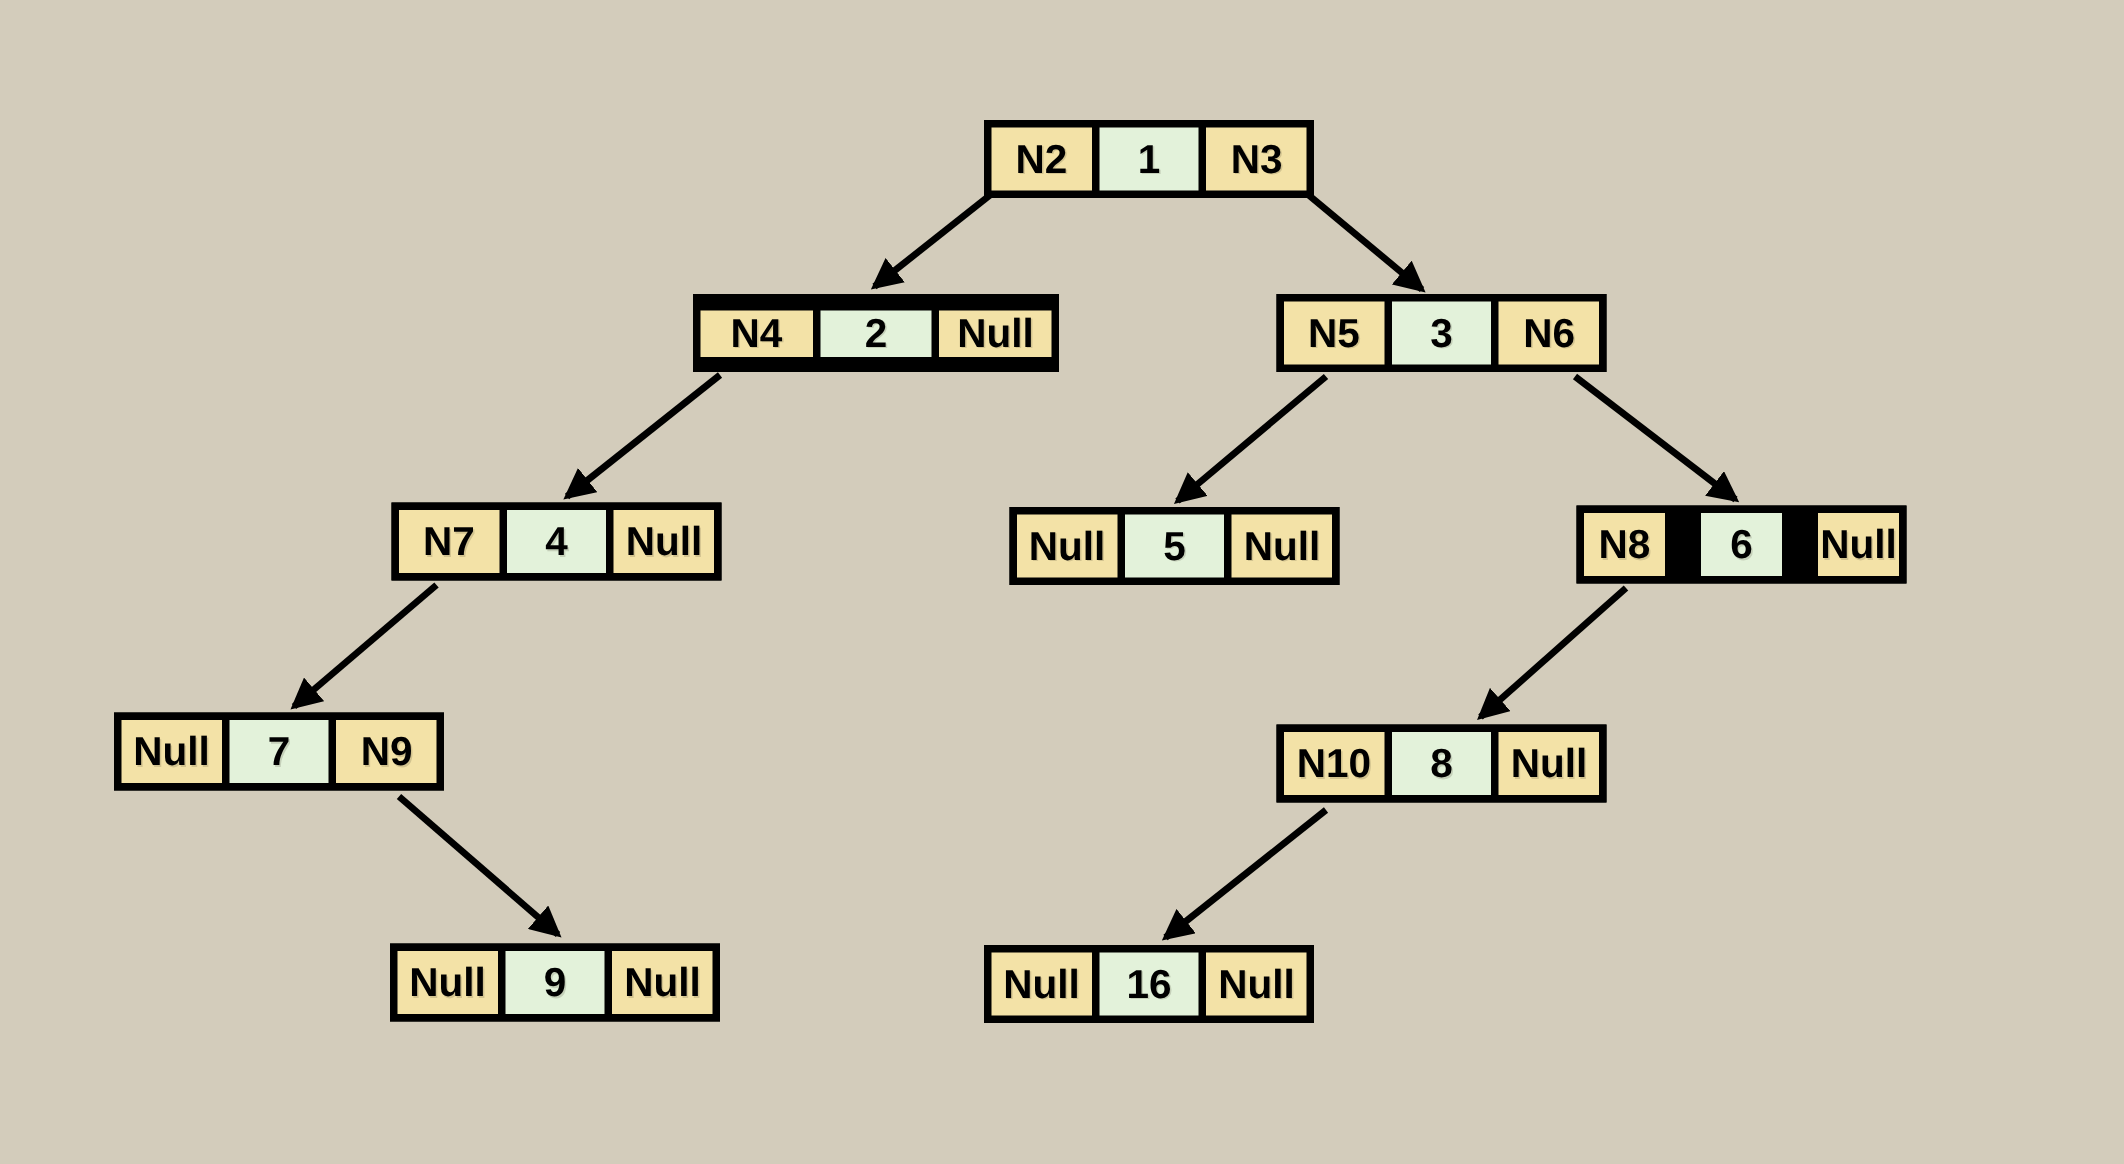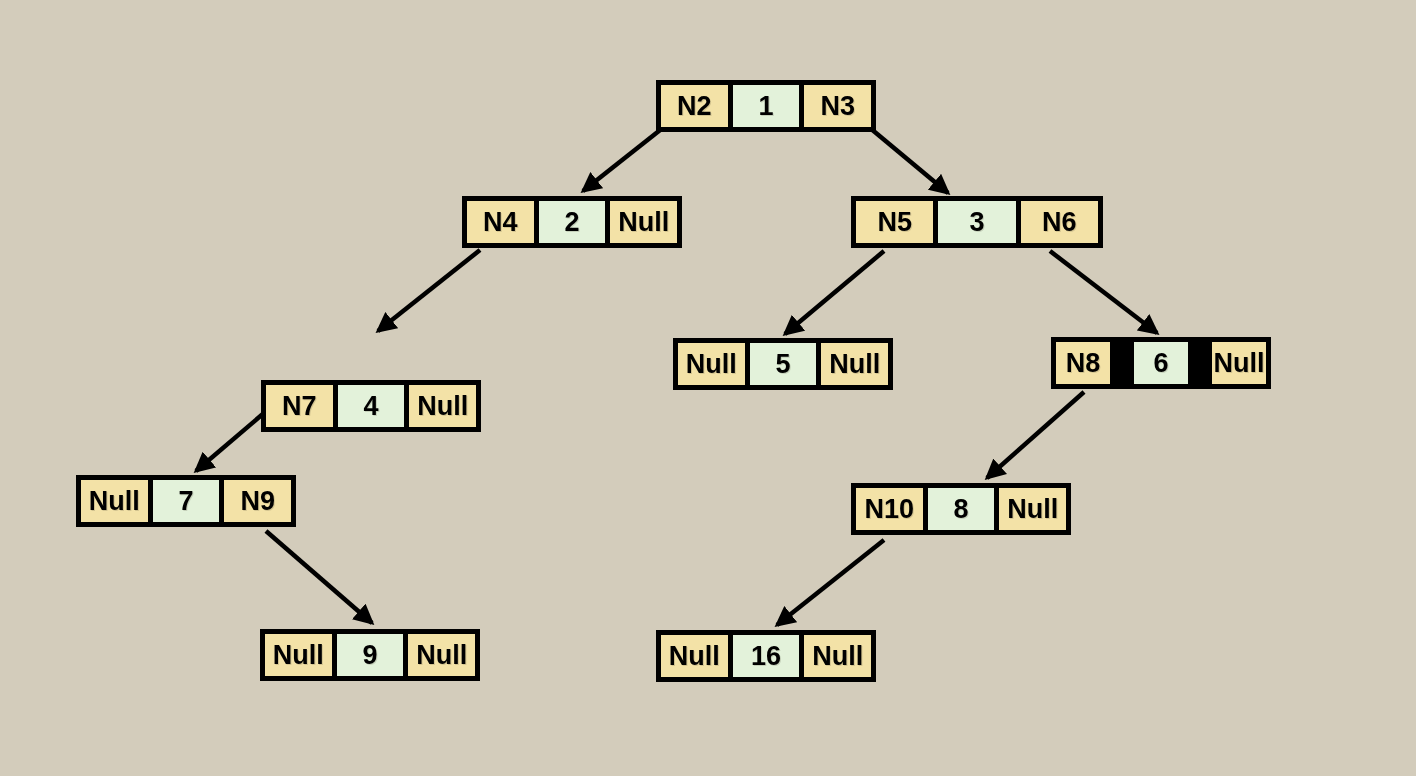--- a/index.html
+++ b/index.html
@@ -59,31 +59,31 @@
       <line x1="266" y1="531" x2="372" y2="623" stroke="#000000" stroke-width="4.5" marker-end="url(#arrowhead)"></line>
       <line x1="1084" y1="392" x2="987" y2="478" stroke="#000000" stroke-width="4.5" marker-end="url(#arrowhead)"></line>
       <line x1="884" y1="540" x2="777" y2="625" stroke="#000000" stroke-width="4.5" marker-end="url(#arrowhead)"></line>
     </svg>
   <div id="nodes-layer">
       <div class="node" style="left: 656px; top: 55px; width: 220px; height: 52px; margin-top: 25px;">
         <div class="cell ptr-cell">N2</div>
         <div class="cell value-cell">1</div>
         <div class="cell ptr-cell">N3</div>
       </div>
-      <div class="node" style="left: 462px; top: 196px; width: 220px; height: 52px;">
+      <div class="node" style="left: 462px; top: 196px; width: 244px; height: 52px; align-items: center;">
         <div class="cell ptr-cell">N4</div>
         <div class="cell value-cell">2</div>
         <div class="cell ptr-cell">Null</div>
       </div>
-      <div class="node" style="left: 851px; top: 196px; width: 252px; height: 52px;">
+      <div class="node" style="left: 851px; top: 196px; width: 220px; height: 52px;">
         <div class="cell ptr-cell">N5</div>
         <div class="cell value-cell">3</div>
         <div class="cell ptr-cell">N6</div>
       </div>
-      <div class="node" style="left: 261px; top: 335px; width: 220px; height: 52px; margin-top: 45px;">
+      <div class="node" style="left: 261px; top: 335px; width: 220px; height: 52px;">
         <div class="cell ptr-cell">N7</div>
         <div class="cell value-cell">4</div>
         <div class="cell ptr-cell">Null</div>
       </div>
       <div class="node" style="left: 673px; top: 338px; width: 220px; height: 52px;">
         <div class="cell ptr-cell">Null</div>
         <div class="cell value-cell">5</div>
         <div class="cell ptr-cell">Null</div>
       </div>
       <div class="node" style="left: 1051px; top: 337px; width: 220px; height: 52px; gap: 24px;">

